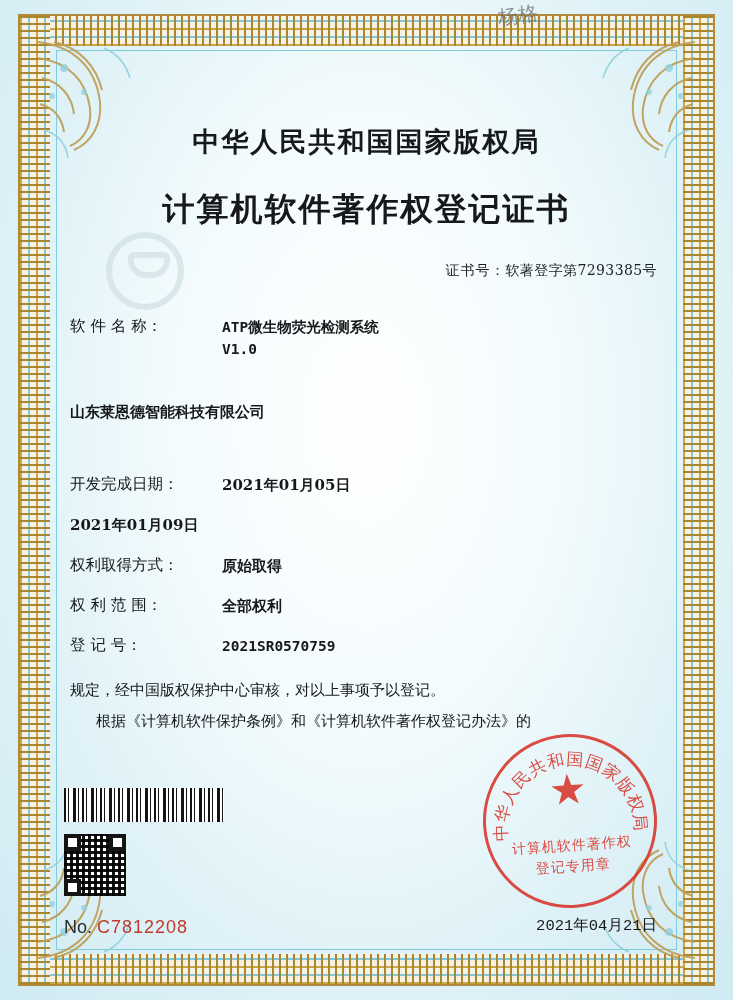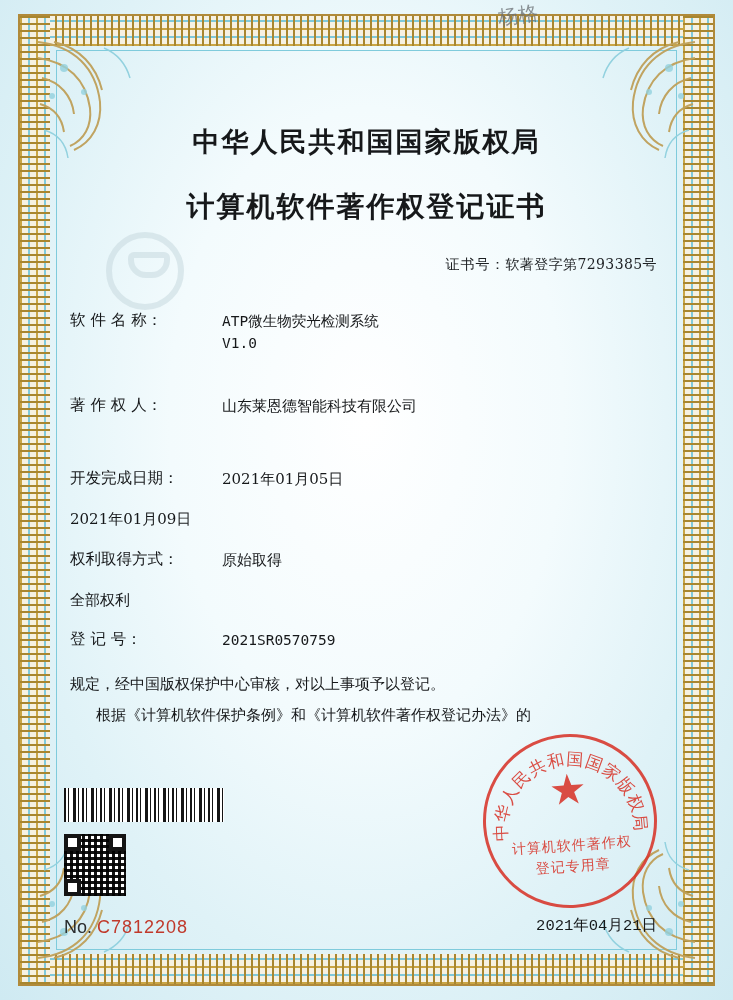--- a/index.html
+++ b/index.html
@@ -104,21 +104,21 @@
     color: #16181a;
     font-weight: bold;
     letter-spacing: 2px;
   }
   .title-main {
     margin-top: 60px;
     font-size: 27px;
   }
   .title-sub {
     margin-top: 28px;
-    font-size: 28px;
+    font-size: 32px;
   }
 
   .cert-no {
     margin-top: 30px;
     text-align: right;
     padding-right: 6px;
     font-size: 14px;
     color: #1c1f22;
     font-family: "DejaVu Serif", "Liberation Serif", serif;
   }
@@ -162,20 +162,21 @@
     font-size: 15.5px;
     color: #16181a;
     font-family: "DejaVu Serif", "Liberation Serif", serif;
     white-space: pre;
   }
   .row .val {
     font-size: 14.5px;
     color: #16181a;
     font-family: "DejaVu Sans Mono", "Liberation Mono", monospace;
     line-height: 1.55;
+    font-weight: bold;
   }
   .row .val.cjk {
     font-family: "DejaVu Serif", "Liberation Serif", serif;
     font-size: 15px;
   }
   .spacer-lg { height: 34px; }
   .spacer-sm { height: 10px; }
 
   .dates .row { margin-bottom: 17px; }
 
@@ -415,40 +416,40 @@
         <div class="lbl">软 件 名 称：</div>
         <div class="val">
           <div>ATP微生物荧光检测系统</div>
           <div>V1.0</div>
         </div>
       </div>
 
       <div class="spacer-lg"></div>
 
       <div class="row">
-        <div class="lbl">著 作 权 人：</div>
         <div class="val cjk">山东莱恩德智能科技有限公司</div>
       </div>
 
       <div class="spacer-lg"></div>
       <div class="spacer-sm"></div>
 
       <div class="dates">
         <div class="row">
           <div class="lbl">开发完成日期：</div>
           <div class="val cjk">2021年01月05日</div>
         </div>
         <div class="row">
           <div class="val cjk">2021年01月09日</div>
         </div>
         <div class="row">
           <div class="lbl">权利取得方式：</div>
           <div class="val cjk">原始取得</div>
         </div>
         <div class="row">
+          <div class="lbl">权 利 范 围：</div>
           <div class="val cjk">全部权利</div>
         </div>
         <div class="row">
           <div class="lbl">登 记 号：</div>
           <div class="val">2021SR0570759</div>
         </div>
       </div>
     </div>
 
     <div class="statement">

